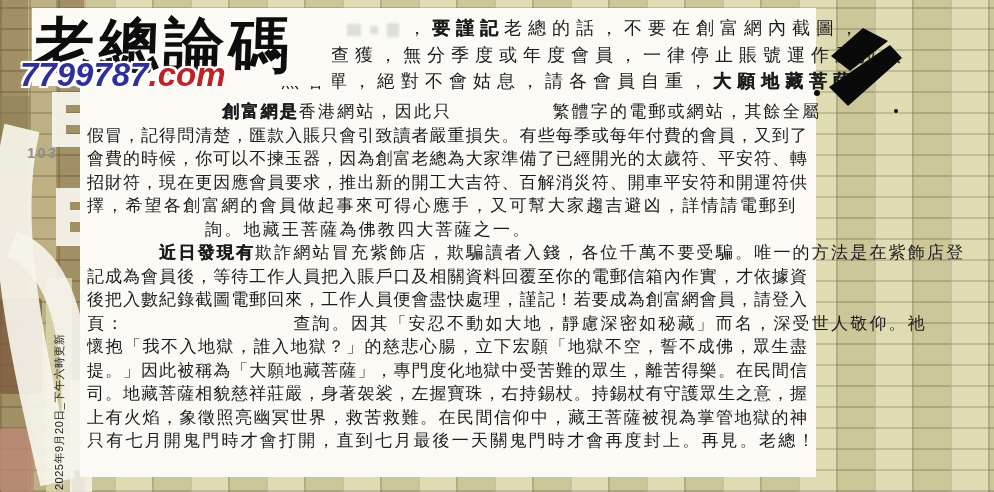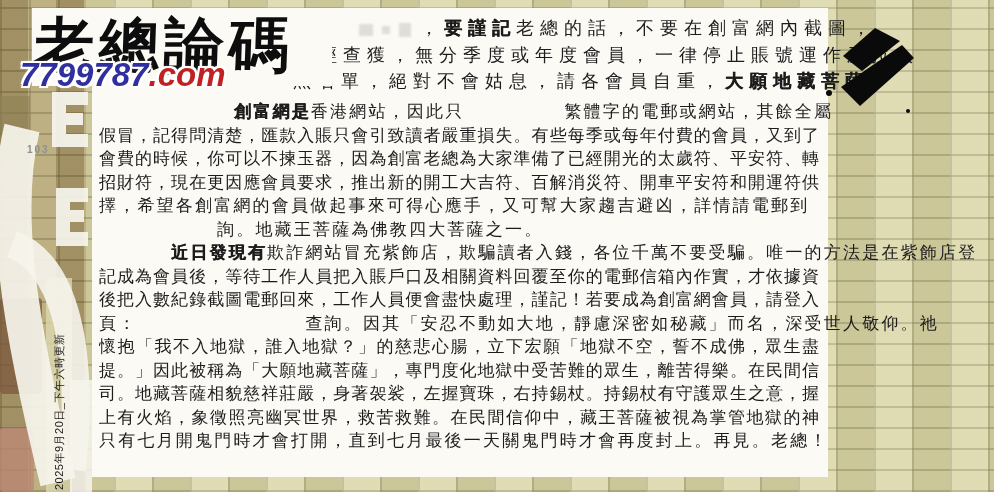--- a/index.html
+++ b/index.html
@@ -14,30 +14,30 @@
   .left-strip{position:absolute;left:0;top:0;width:86px;height:492px;background-color:#b1a173;
     background-image:
       repeating-linear-gradient(90deg, rgba(140,124,80,.45) 0 28px, rgba(214,204,160,.35) 28px 56px),
       repeating-linear-gradient(0deg, rgba(96,84,52,.55) 0 1.5px, transparent 1.5px 21px),
       repeating-linear-gradient(90deg, rgba(96,84,52,.5) 0 2px, transparent 2px 29px);}
   .patch-brown{position:absolute;left:0;top:298px;width:42px;height:96px;background:#7c5a3e;opacity:.75;border-radius:4px;}
   .patch-pink{position:absolute;left:0;top:428px;width:34px;height:64px;background:#bb8a76;opacity:.8;border-radius:3px;}
   .patch-olive{position:absolute;left:0;top:96px;width:30px;height:70px;background:#8f8257;opacity:.6;}
   .date-strip{position:absolute;left:46px;top:278px;width:26px;height:214px;background:#dcd8b0;opacity:.8;}
   
-  .content-box{position:absolute;left:92px;top:8px;width:736px;height:469px;background:#fbfaf5;}
+  .content-box{position:absolute;left:80px;top:8px;width:736px;height:469px;background:#fbfaf5;}
   .title-bg{position:absolute;left:32px;top:8px;width:300px;height:78px;background:#fbfaf5;}
   .main-title{position:absolute;left:34px;top:6px;font-size:60px;font-weight:bold;letter-spacing:5px;
     color:#0d0d0d;transform:skewX(-2deg);white-space:nowrap;}
   .url{position:absolute;left:20px;top:56px;font-size:33px;font-weight:800;font-style:italic;white-space:nowrap;
     font-family:"Liberation Sans",sans-serif;
     text-shadow:-2px -2px 0 #fff,2px -2px 0 #fff,-2px 2px 0 #fff,2px 2px 0 #fff,0 0 4px #fff;}
   .url .num{color:#2f2f9f;}
   .url .tld{color:#c22121;}
-  .issue-num{position:absolute;left:27px;top:144px;font-size:10px;font-weight:bold;color:#8f8f8f;
+  .issue-num{position:absolute;left:27px;top:144px;font-size:15px;font-weight:bold;color:#8f8f8f;
     letter-spacing:2px;font-family:"Liberation Sans",sans-serif;}
   .date-vert{position:absolute;left:52px;top:490px;width:210px;transform:rotate(-90deg);transform-origin:0 0;
     font-size:11px;color:#1a1a1a;white-space:nowrap;font-family:"Liberation Sans",sans-serif;letter-spacing:.5px;}
   
   .wl{position:absolute;font-size:18px;letter-spacing:6px;color:#1c1c1c;white-space:nowrap;}
   .wl0{left:267px;top:8px;}
   .wl1{left:203px;top:35px;}
   .wl2{left:201px;top:61px;}
   .smudge{display:inline-block;width:14px;height:12px;margin-right:9px;background:#9a9a92;opacity:.28;
     filter:blur(1px);vertical-align:middle;}

